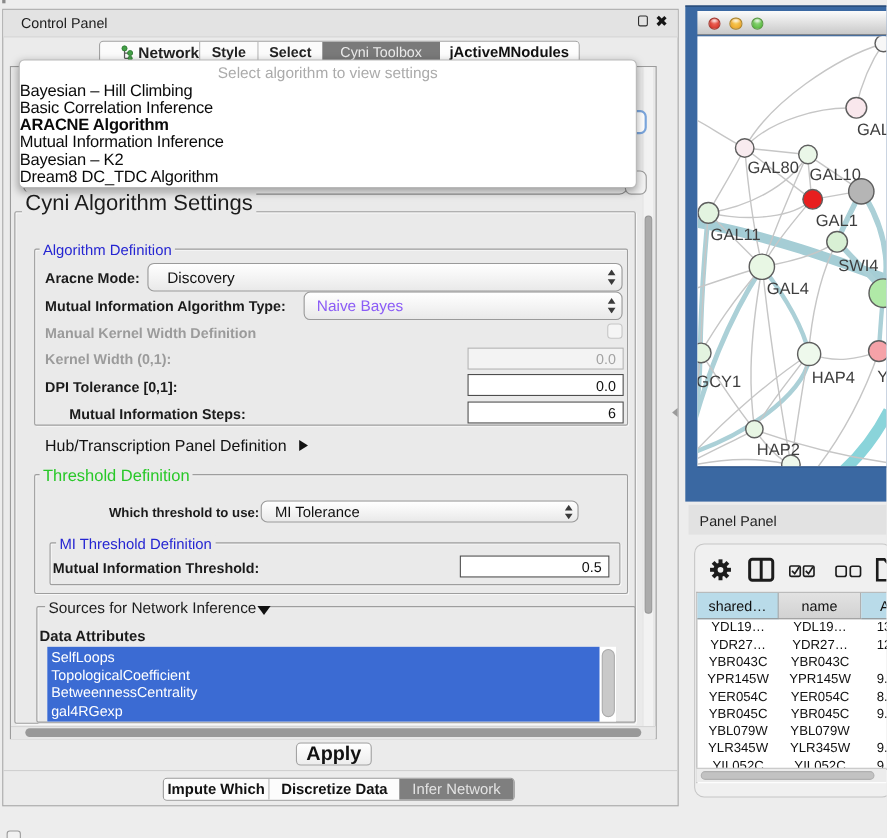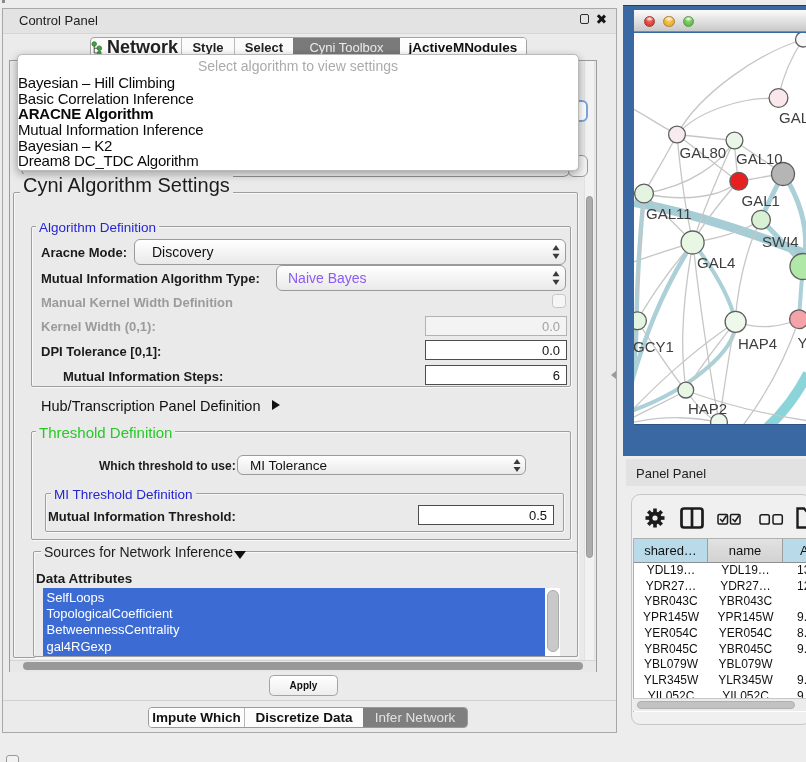--- a/index.html
+++ b/index.html
@@ -26,21 +26,21 @@
 <div class="abs" style="left:3px;top:9px;width:613px;height:24px;background:#e3e3e3;border-bottom:1px solid #d6d6d6;"></div>
 <div class="abs" style="left:19px;top:13px;font-size:13px;color:#1c1c1c;">Control Panel</div>
 
 <div class="abs" style="left:579.5px;top:14px;width:9.5px;height:10px;border:1.8px solid #2e2e2e;border-radius:2px;box-sizing:border-box;"></div>
 <div class="abs" style="left:596.5px;top:14.5px;width:9px;height:9px;">
   <div class="abs" style="left:3.2px;top:-0.5px;width:2.5px;height:10px;background:#151515;transform:rotate(45deg);"></div>
   <div class="abs" style="left:3.2px;top:-0.5px;width:2.5px;height:10px;background:#151515;transform:rotate(-45deg);"></div>
 </div>
 
 <div class="abs" style="left:90px;top:37px;width:437px;height:21px;border:1px solid #a2a2a2;border-radius:4px;background:#fbfbfb;box-sizing:border-box;overflow:hidden;display:flex;">
-  <div style="width:90px;display:flex;align-items:center;justify-content:flex-start;font-size:18px;font-weight:bold;color:#222;">
+  <div style="width:90px;display:flex;align-items:center;justify-content:flex-end;font-size:14px;font-weight:bold;color:#222;">
     <svg width="12" height="14" viewBox="0 0 12 14" style="margin-right:4px;">
       <path d="M 3.2,4 L 3.2,12 M 3.2,7.2 L 7.5,7.2 M 3.2,12 L 7.5,12" stroke="#5a5a5a" stroke-width="1.1" fill="none"></path>
       <circle cx="3.2" cy="3" r="2.3" fill="#43a047" stroke="#2d7a31" stroke-width="0.8"></circle>
       <circle cx="8.3" cy="7.2" r="2.3" fill="#43a047" stroke="#2d7a31" stroke-width="0.8"></circle>
       <circle cx="8.3" cy="12" r="1.9" fill="#43a047" stroke="#2d7a31" stroke-width="0.8"></circle>
     </svg>Network</div>
   <div style="width:53px;border-left:1px solid #b9b9b9;display:flex;align-items:center;justify-content:center;font-size:13px;font-weight:bold;color:#222;box-sizing:border-box;">Style</div>
   <div style="width:59px;border-left:1px solid #b9b9b9;display:flex;align-items:center;justify-content:center;font-size:13px;font-weight:bold;color:#222;box-sizing:border-box;">Select</div>
   <div style="width:107px;background:#7a7a7a;display:flex;align-items:center;justify-content:center;font-size:13px;color:#ececec;">Cyni Toolbox</div>
   <div style="width:126px;background:#fdfdfd;display:flex;align-items:center;justify-content:center;font-size:13.5px;font-weight:bold;color:#111;">jActiveMNodules</div>
@@ -115,21 +115,21 @@
 <div class="abs" style="left:43px;top:588px;width:517px;height:68px;background:#fff;"></div>
 <div class="abs" style="left:43px;top:588px;width:502px;height:68px;background:#3b6bd3;"></div>
 <div class="abs" style="left:46.5px;top:589.5px;font-size:13px;color:#fff;line-height:16.4px;">SelfLoops<br>TopologicalCoefficient<br>BetweennessCentrality<br>gal4RGexp</div>
 <div class="abs" style="left:547px;top:590px;width:12px;height:62px;background:#c9c9c9;border:1px solid #ababab;border-radius:6px;box-sizing:border-box;"></div>
 
 <div class="abs" style="left:583.5px;top:61px;width:11px;height:599px;background:#f2f2f2;border-left:1px solid #e2e2e2;border-right:1px solid #e2e2e2;box-sizing:border-box;"></div>
 <div class="abs" style="left:585.5px;top:196px;width:7.5px;height:362px;background:#ababab;border:1px solid #989898;border-radius:4px;box-sizing:border-box;"></div>
 <div class="abs" style="left:10px;top:660px;width:586px;height:11px;background:#e8e8e8;border-top:1px solid #d5d5d5;"></div>
 <div class="abs" style="left:23px;top:661.5px;width:560px;height:8.5px;background:#999;border-radius:4px;"></div>
 
-<div class="abs" style="left:269px;top:675px;width:69px;height:21px;border:1px solid #a3a3a3;border-radius:4.5px;background:linear-gradient(#fff,#ededed);box-sizing:border-box;text-align:center;font-size:10px;font-weight:bold;color:#111;line-height:19px;">Apply</div>
+<div class="abs" style="left:269px;top:675px;width:69px;height:21px;border:1px solid #a3a3a3;border-radius:4.5px;background:linear-gradient(#fff,#ededed);box-sizing:border-box;text-align:center;font-size:18px;font-weight:bold;color:#111;line-height:19px;">Apply</div>
 
 <div class="abs" style="left:3px;top:700px;width:613px;height:1px;background:#d0d0d0;"></div>
 <div class="abs" style="left:148px;top:707px;width:320px;height:21px;border:1px solid #9a9a9a;border-radius:4px;box-sizing:border-box;overflow:hidden;display:flex;">
   <div style="width:95px;background:#fcfcfc;display:flex;align-items:center;justify-content:center;font-size:13.5px;font-weight:bold;color:#111;">Impute Which</div>
   <div style="width:119px;background:#fcfcfc;border-left:1px solid #b9b9b9;display:flex;align-items:center;justify-content:center;font-size:13.5px;font-weight:bold;color:#111;box-sizing:border-box;">Discretize Data</div>
   <div style="flex:1;background:#7f7f7f;display:flex;align-items:center;justify-content:center;font-size:13.5px;color:#e3e3e3;">Infer Network</div>
 </div>
 
 <div class="abs" style="left:611px;top:371px;width:0;height:0;border-right:5px solid #9a9a9a;border-top:4px solid transparent;border-bottom:4px solid transparent;"></div>
 

